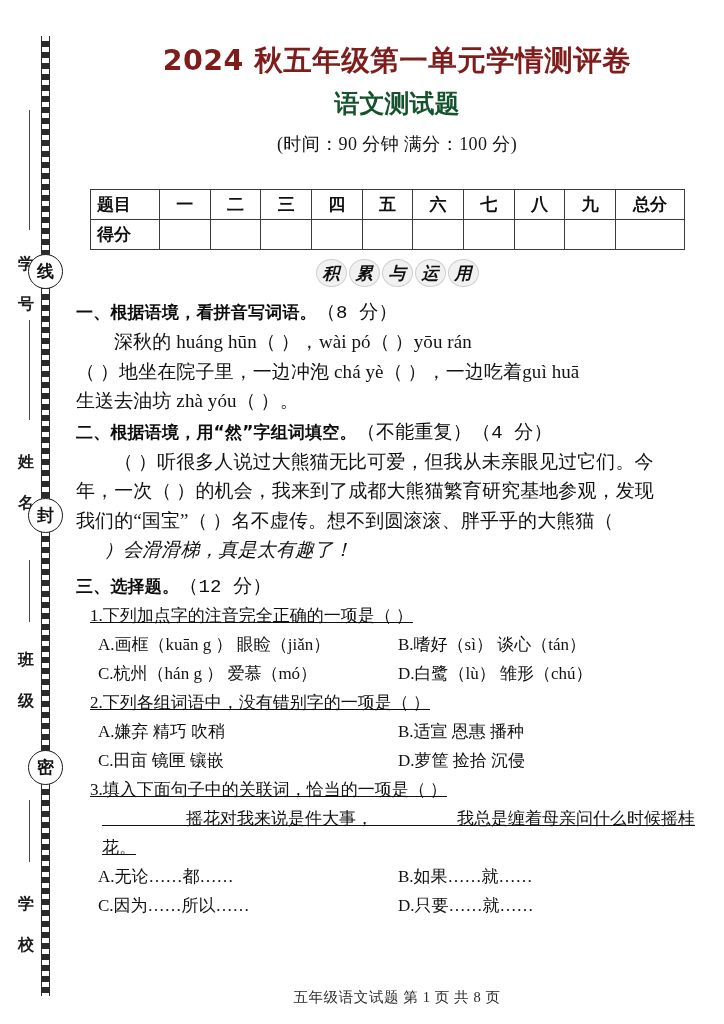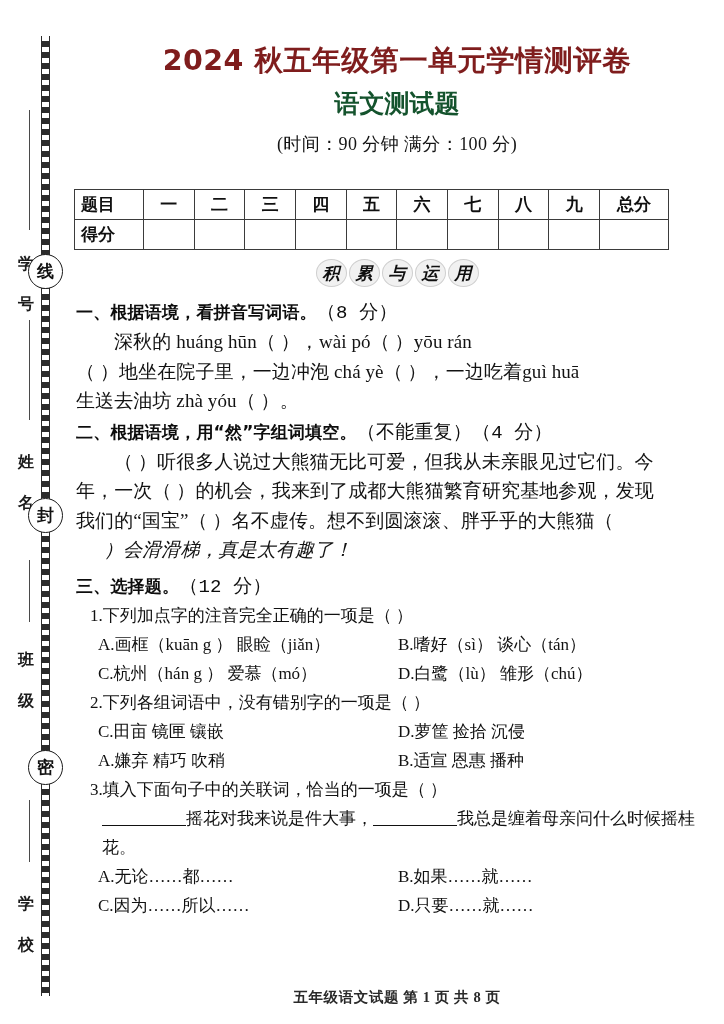--- a/index.html
+++ b/index.html
@@ -112,21 +112,21 @@
     padding-top: 12px;
     font-size: 18px;
     text-align: center;
     color: #141414;
     letter-spacing: 0.4px;
   }
 
   
   #score-table-wrap {
     position: absolute;
-    left: 4px;
+    left: 20px;
     top: 189px;
     width: 595px;
   }
   table.score-table {
     border-collapse: collapse;
     width: 595px;
     table-layout: fixed;
   }
   table.score-table td {
     border: 1.1px solid #3b3b3b;
@@ -203,20 +203,21 @@
     text-align: justify;
     letter-spacing: 0.1px;
   }
   .q-body.indent2 { text-indent: 2em; }
   .sub-q {
     font-size: 17px;
     line-height: 29px;
     color: #111;
     margin: 0;
     padding-left: 14px;
+    text-decoration: underline;
   }
   .opt-row {
     display: flex;
     font-size: 17px;
     line-height: 29px;
     color: #111;
     padding-left: 22px;
   }
   .opt-cell { width: 300px; flex: 0 0 300px; }
   .fill-line {
@@ -229,21 +230,20 @@
   
   #footer {
     position: absolute;
     left: 0;
     top: 988px;
     width: 654px;
     text-align: center;
     font-size: 14.5px;
     color: #2a2a2a;
     letter-spacing: 0.6px;
-    font-weight: bold;
   }
 </style>
 </head>
 <body>
 
 <div id="seal-strip">
   <div class="perf-bar"></div>
 
   <div class="seal-rule" style="top:110px;height:120px;"></div>
   <div class="seal-vtext" style="top:232px;height:72px;">学 号</div>
@@ -324,26 +324,26 @@
       <span class="opt-cell">A.画框（kuān g ）  眼睑（jiǎn）</span>
       <span class="opt-cell">B.嗜好（sì）    谈心（tán）</span>
     </div>
     <div class="opt-row">
       <span class="opt-cell">C.杭州（hán g ）   爱慕（mó）</span>
       <span class="opt-cell">D.白鹭（lù）    雏形（chú）</span>
     </div>
 
     <p class="sub-q">2.下列各组词语中，没有错别字的一项是（          ）</p>
     <div class="opt-row">
+      <span class="opt-cell">A.嫌弃  精巧  吹稍</span>
+      <span class="opt-cell">B.适宣  恩惠  播种</span>
+    </div>
+    <div class="opt-row">
       <span class="opt-cell">C.田亩  镜匣  镶嵌</span>
       <span class="opt-cell">D.萝筐  捡拾  沉侵</span>
-    </div>
-    <div class="opt-row">
-      <span class="opt-cell">A.嫌弃  精巧  吹稍</span>
-      <span class="opt-cell">B.适宣  恩惠  播种</span>
     </div>
 
     <p class="sub-q">3.填入下面句子中的关联词，恰当的一项是（          ）</p>
     <p class="sub-q" style="padding-left:26px;"><span class="fill-line"></span><span>摇花对我来说是件大事，</span><span class="fill-line"></span><span>我总是缠着母亲问什么时候摇桂</span></p>
     <p class="sub-q" style="padding-left:26px;">花。</p>
     <div class="opt-row">
       <span class="opt-cell">A.无论……都……</span>
       <span class="opt-cell">B.如果……就……</span>
     </div>
     <div class="opt-row">

